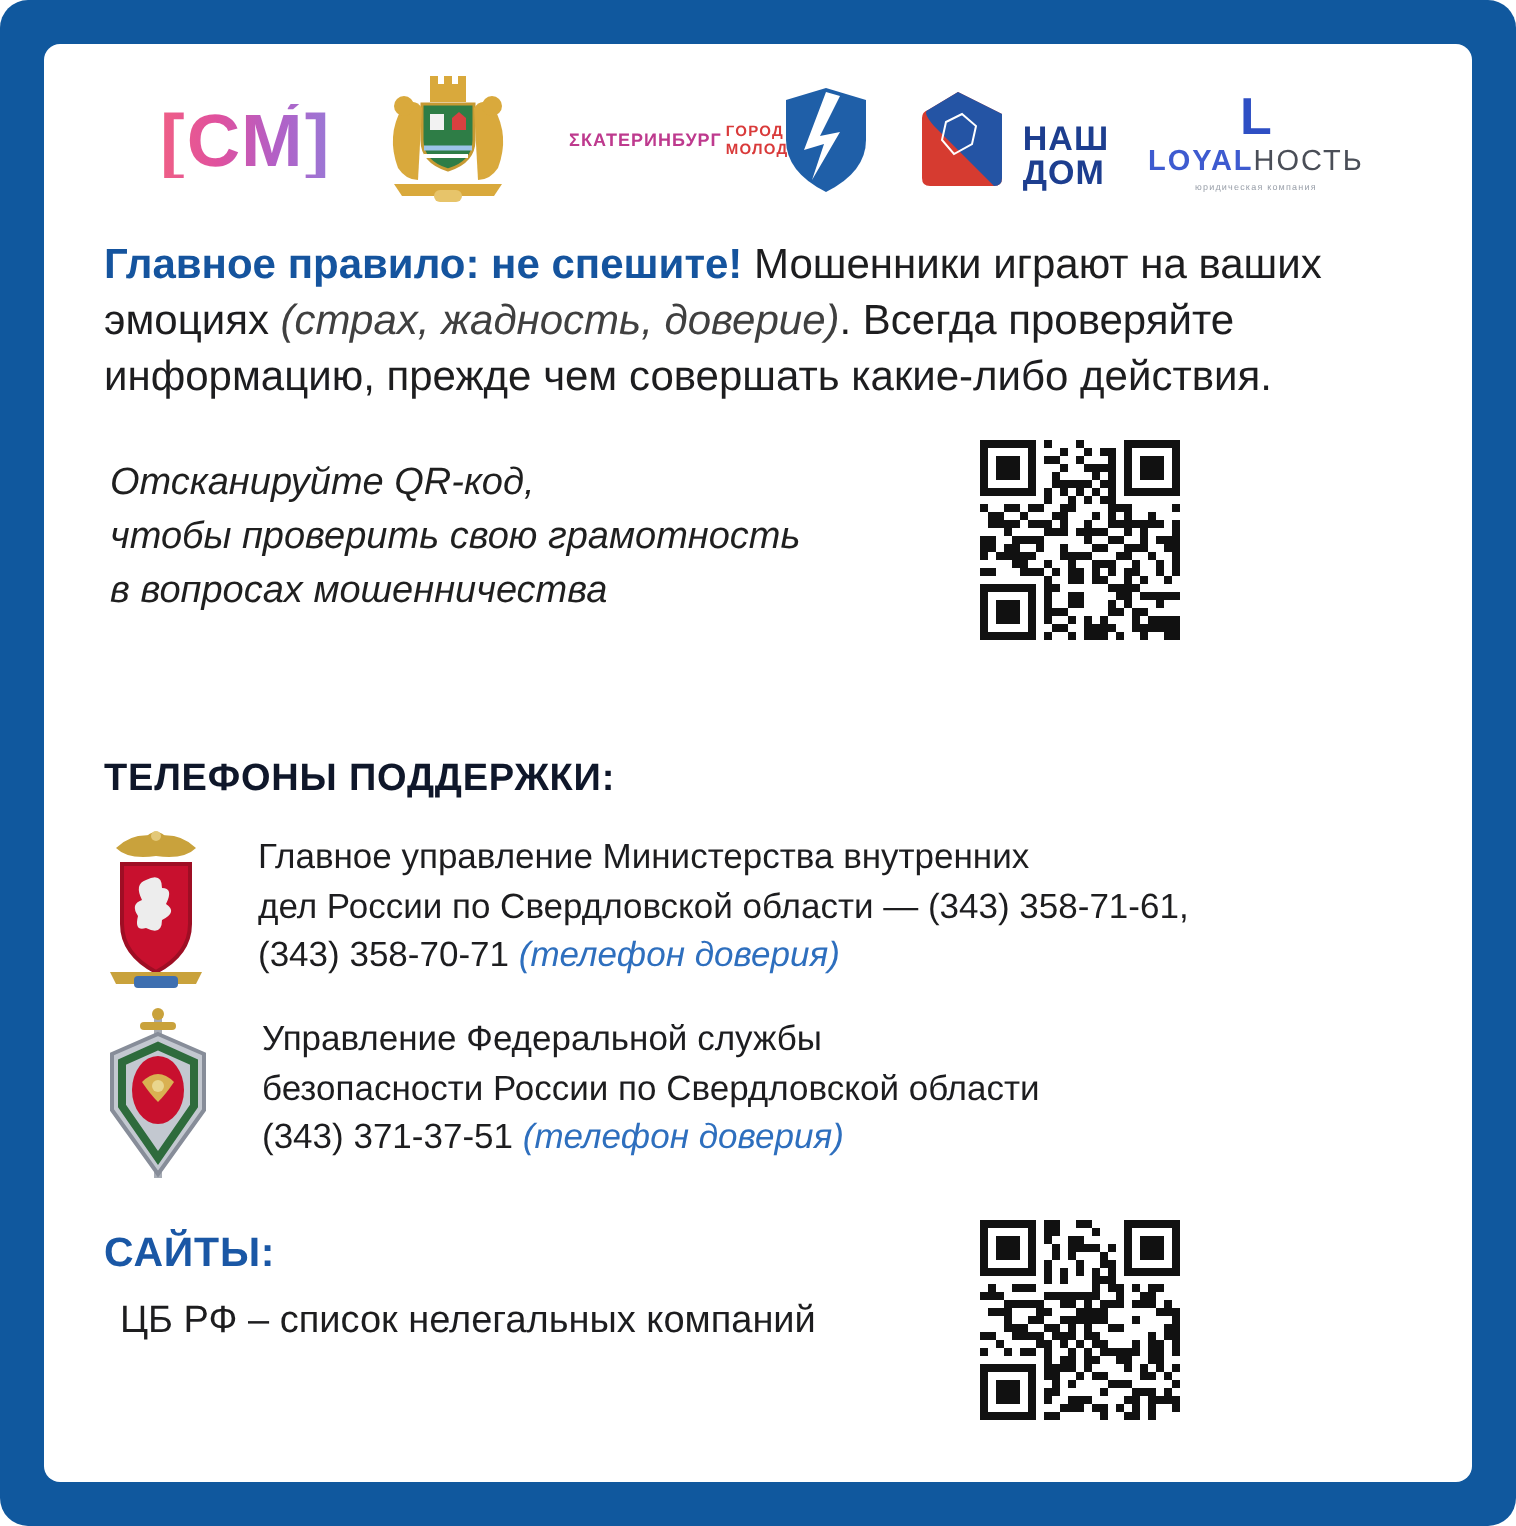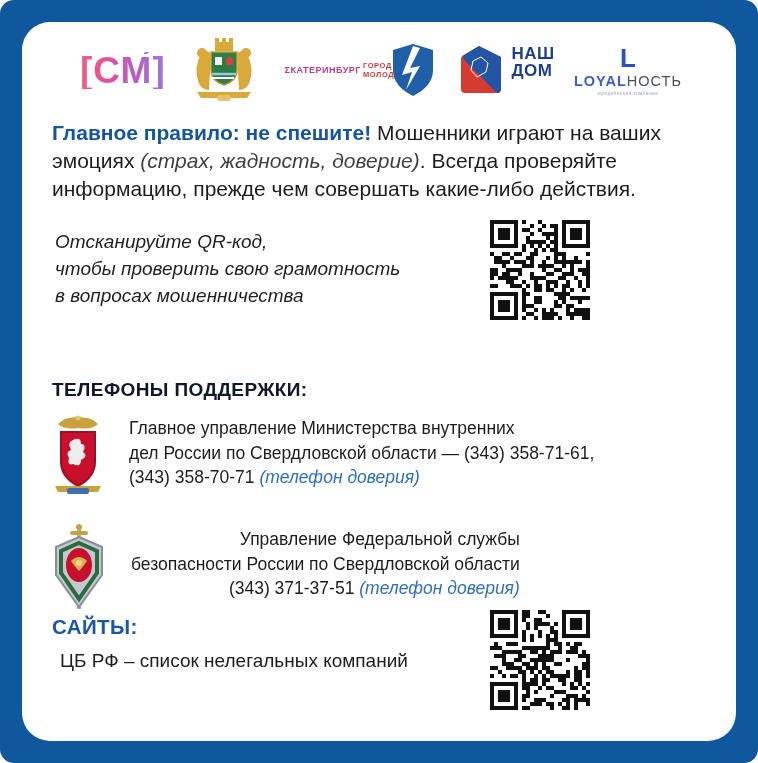--- a/index.html
+++ b/index.html
@@ -1,26 +1,26 @@
 <!DOCTYPE html>
 <html><head>
 <meta charset="utf-8">
 <style>
   html,body{margin:0;padding:0;}
   body{width:758px;height:763px;background:#fff;font-family:"Liberation Sans","DejaVu Sans",sans-serif;}
   .poster{position:absolute;left:0;top:0;width:758px;height:763px;background:#10589E;border-radius:14px;}
-  .card{position:absolute;left:22px;top:22px;width:714px;height:719px;background:#ffffff;border-radius:28px;}
+  .card{position:absolute;left:22px;top:22px;width:714px;height:719px;background:#ffffff;border-radius:8px;}
 
   
   .logo-row{position:absolute;left:58px;right:58px;top:10px;height:76px;display:flex;align-items:center;justify-content:space-between;}
   .cm-logo{font-size:37px;font-weight:800;letter-spacing:1px;background:linear-gradient(90deg,#ef5f86,#e0519e,#b35fc6,#9a79d6);-webkit-background-clip:text;background-clip:text;color:transparent;line-height:1;}
   .ekb-brand{display:flex;flex-direction:row;align-items:center;gap:2px;width:84px;}
   .ekb-brand .t1{color:#BE3A8E;font-weight:800;font-size:9px;letter-spacing:.5px;}
   .ekb-brand .t2{color:#D93A3A;font-weight:700;font-size:7.5px;letter-spacing:.6px;}
-  .nash-dom{display:flex;align-items:flex-start;gap:8px;}
+  .nash-dom{display:flex;align-items:flex-end;gap:8px;}
   .nash-dom .txt{display:flex;flex-direction:column;line-height:1;color:#1D3E8F;font-weight:800;font-size:17px;letter-spacing:.5px;}
   .loyal{display:flex;flex-direction:column;align-items:center;gap:2px;width:100px;}
   .loyal .L{color:#2E4FC4;font-size:26px;font-weight:800;line-height:1;}
   .loyal .brand{font-size:14.5px;letter-spacing:1px;}
   .loyal .brand .b1{color:#3E5BD0;font-weight:600;}
   .loyal .brand .b2{color:#4A4E57;font-weight:400;}
   .loyal .cap{font-size:4.5px;color:#9aa0aa;letter-spacing:.6px;}
 
   
   .intro{position:absolute;left:30px;top:97px;width:636px;font-size:21px;line-height:28px;color:#1D1D1F;}
@@ -30,21 +30,21 @@
   
   .qr-text{position:absolute;left:33px;top:206px;font-size:19px;line-height:27px;font-style:italic;font-weight:500;color:#1f1f1f;}
   .qr-box{position:absolute;width:102px;height:102px;}
   .qr-1{left:468px;top:198px;}
   .qr-2{left:468px;top:588px;}
 
   
   .phones-heading{position:absolute;left:30px;top:357px;font-size:19px;font-weight:700;letter-spacing:.4px;color:#0f172a;}
   .contact{position:absolute;left:31px;display:flex;gap:26px;align-items:flex-start;}
   .contact-1{top:390px;}
-  .contact-2{top:501px;text-align:right;}
+  .contact-2{top:481px;}
   .contact .txt{font-size:17.5px;line-height:24.5px;color:#1D1D1F;padding-top:4px;}
   .contact .txt em{color:#2E6FBE;font-style:italic;}
 
   
   .sites-heading{position:absolute;left:30px;top:593px;font-size:20.5px;font-weight:800;letter-spacing:.4px;color:#1A57A5;}
   .sites-item{position:absolute;left:38px;top:628px;font-size:19px;color:#1D1D1F;}
 </style>
 </head>
 <body>
 

